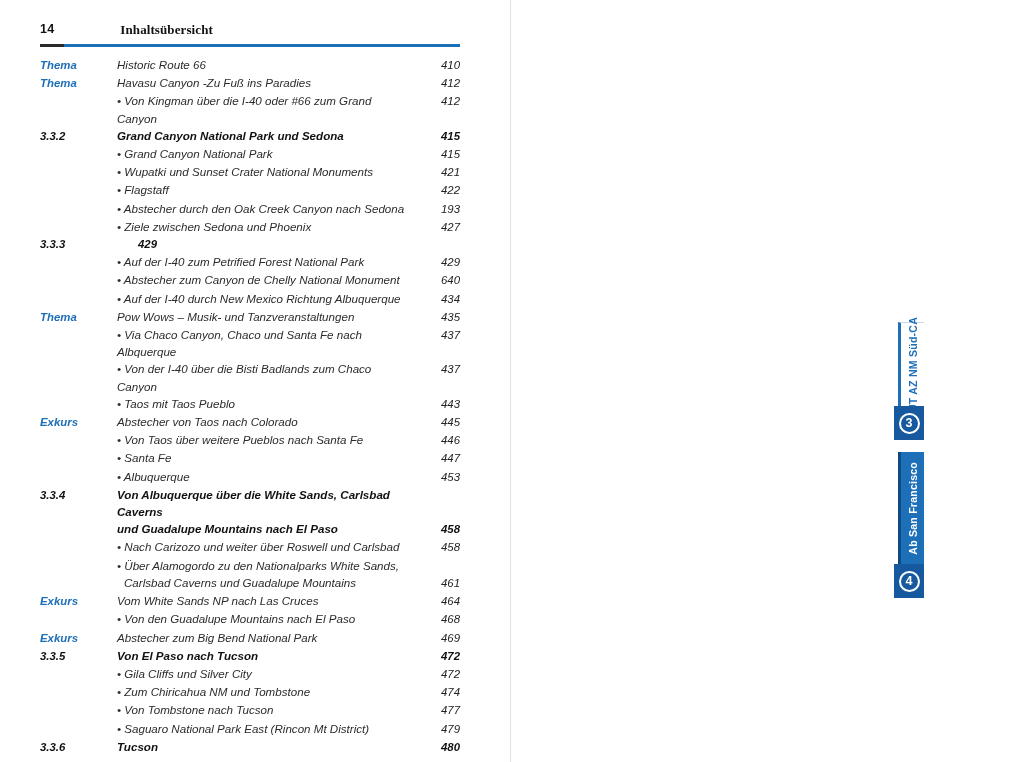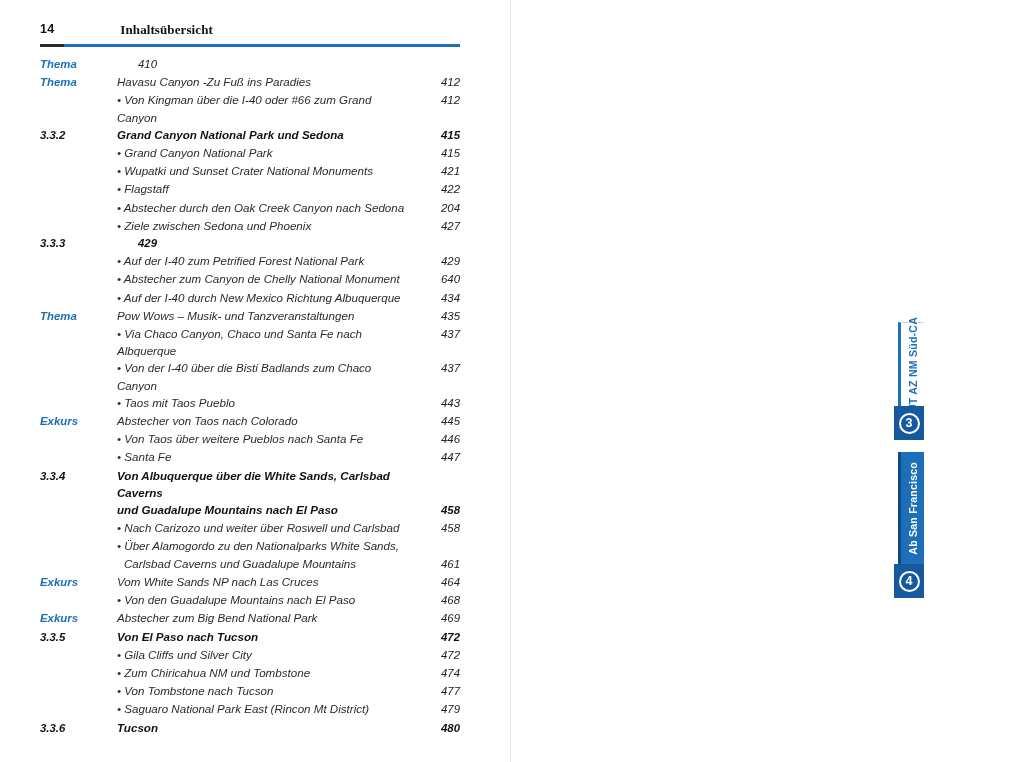--- a/index.html
+++ b/index.html
@@ -144,20 +144,21 @@
       <span class="folio">14</span>
       <span class="runtitle">Inhaltsübersicht</span>
     </div>
     <div class="rule-wrap">
       <span class="rule-dark"></span>
       <span class="rule-blue"></span>
     </div>
     <div class="toc" id="left-toc">
         <div class="row lvl-tag">
           <span class="num">Thema</span>
+          <span class="ttl">Historic Route 66</span>
           <span class="pg">410</span>
         </div>
         <div class="row lvl-tag">
           <span class="num">Thema</span>
           <span class="ttl">Havasu Canyon -Zu Fuß ins Paradies</span>
           <span class="pg">412</span>
         </div>
         <div class="row lvl-sub">
           <span class="num"></span>
           <span class="ttl">• Von Kingman über die I-40 oder #66 zum Grand Canyon</span>
@@ -179,21 +180,21 @@
           <span class="pg">421</span>
         </div>
         <div class="row lvl-sub">
           <span class="num"></span>
           <span class="ttl">• Flagstaff</span>
           <span class="pg">422</span>
         </div>
         <div class="row lvl-sub">
           <span class="num"></span>
           <span class="ttl">• Abstecher durch den Oak Creek Canyon nach Sedona</span>
-          <span class="pg">204</span>
+          <span class="pg">193</span>
         </div>
         <div class="row lvl-sub">
           <span class="num"></span>
           <span class="ttl">• Ziele zwischen Sedona und Phoenix</span>
           <span class="pg">427</span>
         </div>
         <div class="row lvl-num">
           <span class="num">3.3.3</span>
           <span class="pg">429</span>
         </div>
@@ -240,20 +241,25 @@
         <div class="row lvl-sub">
           <span class="num"></span>
           <span class="ttl">• Von Taos über weitere Pueblos nach Santa Fe</span>
           <span class="pg">446</span>
         </div>
         <div class="row lvl-sub">
           <span class="num"></span>
           <span class="ttl">• Santa Fe</span>
           <span class="pg">447</span>
         </div>
+        <div class="row lvl-sub">
+          <span class="num"></span>
+          <span class="ttl">• Albuquerque</span>
+          <span class="pg">453</span>
+        </div>
         <div class="row lvl-num">
           <span class="num">3.3.4</span>
           <span class="ttl">Von Albuquerque über die White Sands, Carlsbad Caverns</span>
           <span class="pg"></span>
         </div>
         <div class="row lvl-num cont">
           <span class="num"></span>
           <span class="ttl">und Guadalupe Mountains nach El Paso</span>
           <span class="pg">458</span>
         </div>

